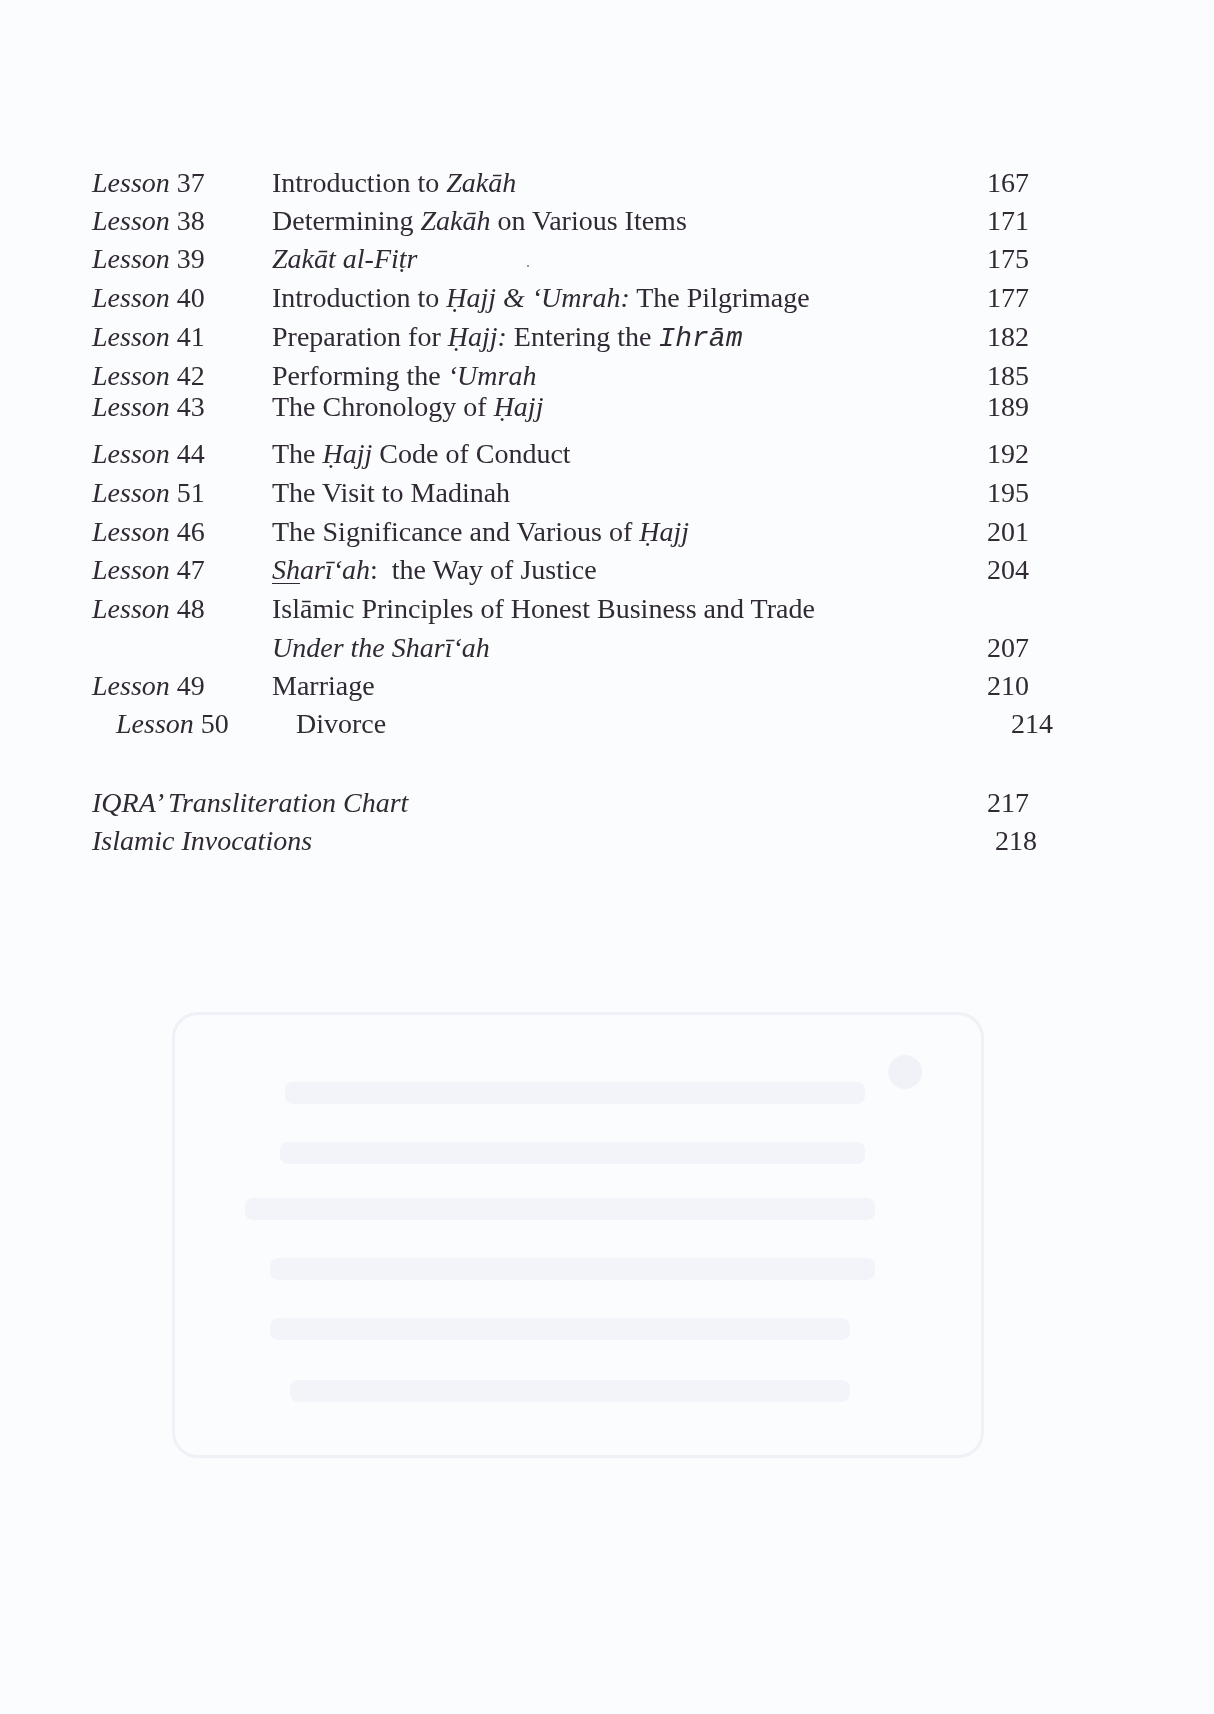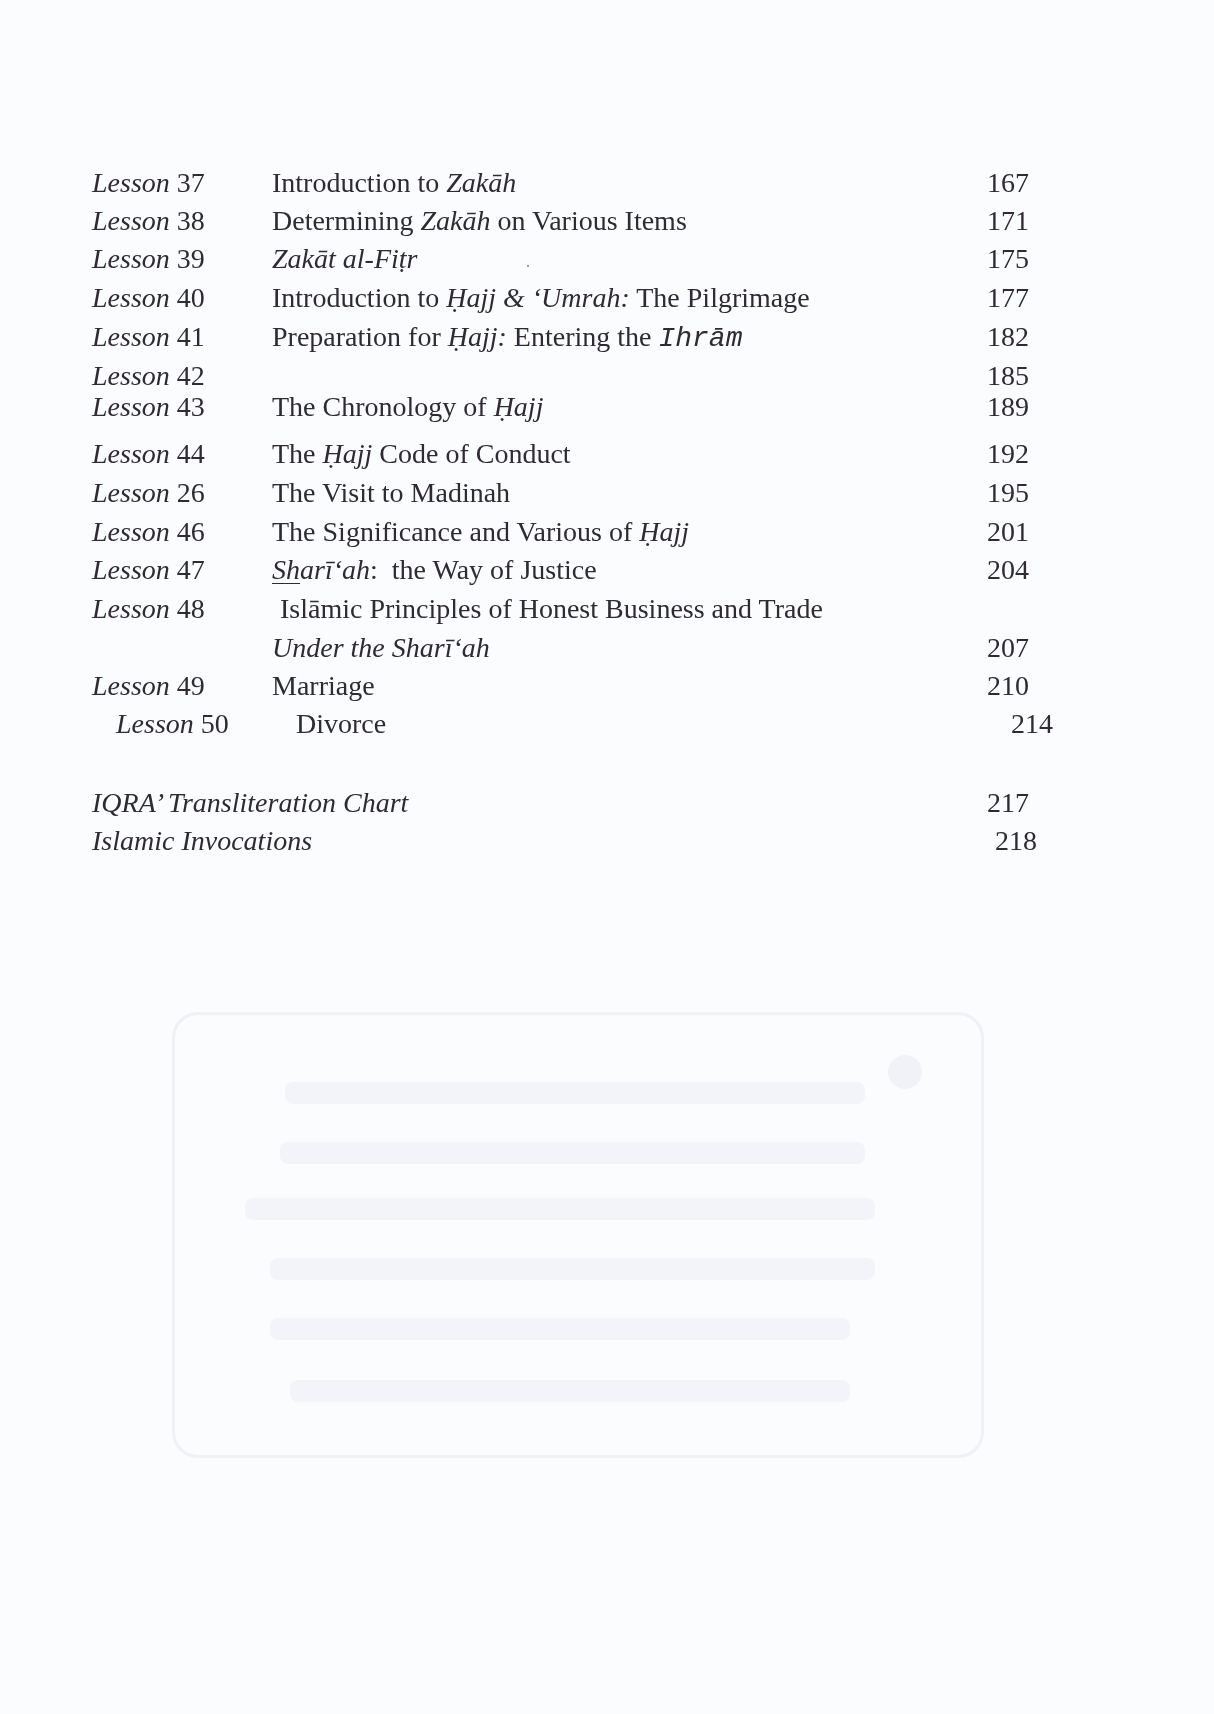--- a/index.html
+++ b/index.html
@@ -66,50 +66,51 @@
         <span class="title"><span style="white-space: pre;">Introduction to </span><span class="it" style="white-space: pre;">Ḥajj &amp; ‘Umrah:</span><span style="white-space: pre;"> The Pilgrimage</span></span>
         <span class="page-num">177</span>
       </div>
       <div class="row" style="top: 318px;">
         <span class="lesson"><span class="word">Lesson</span> <span>41</span></span>
         <span class="title"><span style="white-space: pre;">Preparation for </span><span class="it" style="white-space: pre;">Ḥajj:</span><span style="white-space: pre;"> Entering the </span><span class="it" style="white-space: pre; font-family: Liberation Mono, monospace;">Ihrām</span></span>
         <span class="page-num">182</span>
       </div>
       <div class="row" style="top: 357px;">
         <span class="lesson"><span class="word">Lesson</span> <span>42</span></span>
+        <span class="title"><span style="white-space: pre;">Performing the </span><span class="it" style="white-space: pre;">‘Umrah</span></span>
         <span class="page-num">185</span>
       </div>
       <div class="row" style="top: 388px;">
         <span class="lesson"><span class="word">Lesson</span> <span>43</span></span>
         <span class="title"><span style="white-space: pre;">The Chronology of </span><span class="it" style="white-space: pre;">Ḥajj</span></span>
         <span class="page-num">189</span>
       </div>
       <div class="row" style="top: 435px;">
         <span class="lesson"><span class="word">Lesson</span> <span>44</span></span>
         <span class="title"><span style="white-space: pre;">The </span><span class="it" style="white-space: pre;">Ḥajj</span><span style="white-space: pre;"> Code of Conduct</span></span>
         <span class="page-num">192</span>
       </div>
       <div class="row" style="top: 474px;">
-        <span class="lesson"><span class="word">Lesson</span> <span>26</span></span>
+        <span class="lesson"><span class="word">Lesson</span> <span>51</span></span>
         <span class="title"><span style="white-space: pre;">The Visit to Madinah</span></span>
         <span class="page-num">195</span>
       </div>
       <div class="row" style="top: 513px;">
         <span class="lesson"><span class="word">Lesson</span> <span>46</span></span>
         <span class="title"><span style="white-space: pre;">The Significance and Various of </span><span class="it" style="white-space: pre;">Ḥajj</span></span>
         <span class="page-num">201</span>
       </div>
       <div class="row" style="top: 551px;">
         <span class="lesson"><span class="word">Lesson</span> <span>47</span></span>
         <span class="title"><span class="it ul" style="white-space: pre;">Sh</span><span class="it" style="white-space: pre;">arī‘ah</span><span style="white-space: pre;">:  the Way of Justice</span></span>
         <span class="page-num">204</span>
       </div>
       <div class="row" style="top: 590px;">
         <span class="lesson"><span class="word">Lesson</span> <span>48</span></span>
-        <span class="title"><span style="white-space: pre; margin-left: 8px;">Islāmic Principles of Honest Business and Trade</span></span>
+        <span class="title"><span style="white-space: pre;">Islāmic Principles of Honest Business and Trade</span></span>
       </div>
       <div class="row" style="top: 629px;">
         <span class="title"><span style="white-space: pre; font-style: italic;">Under the </span><span class="it" style="white-space: pre;">Sharī‘ah</span></span>
         <span class="page-num">207</span>
       </div>
       <div class="row" style="top: 667px;">
         <span class="lesson"><span class="word">Lesson</span> <span>49</span></span>
         <span class="title"><span style="white-space: pre;">Marriage</span></span>
         <span class="page-num">210</span>
       </div>

